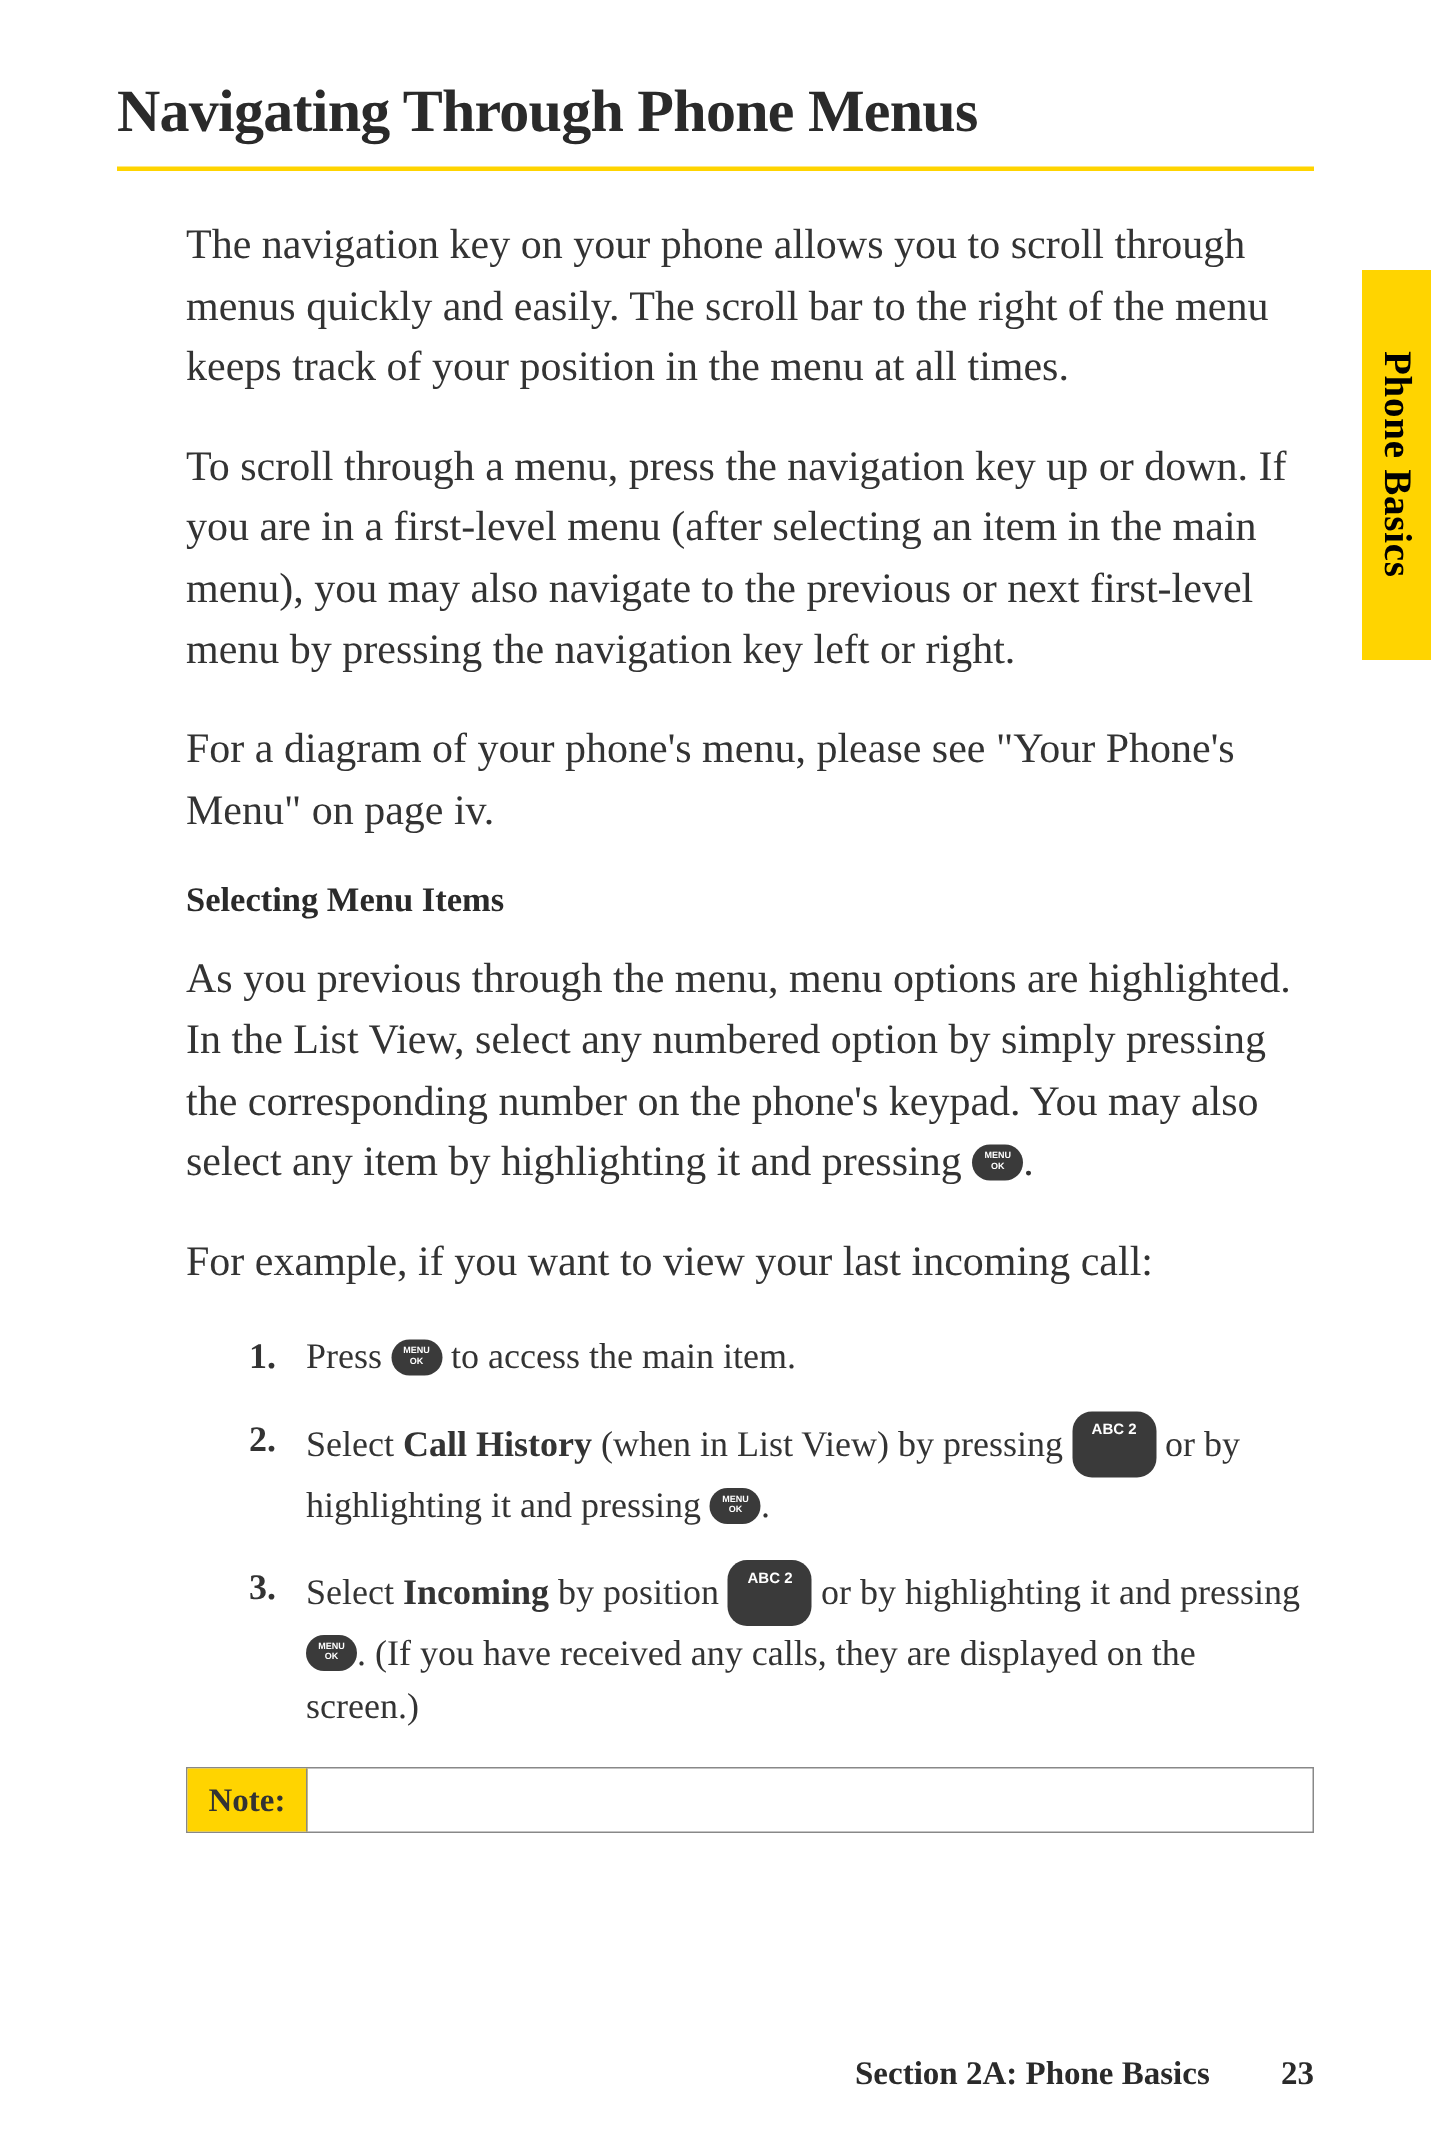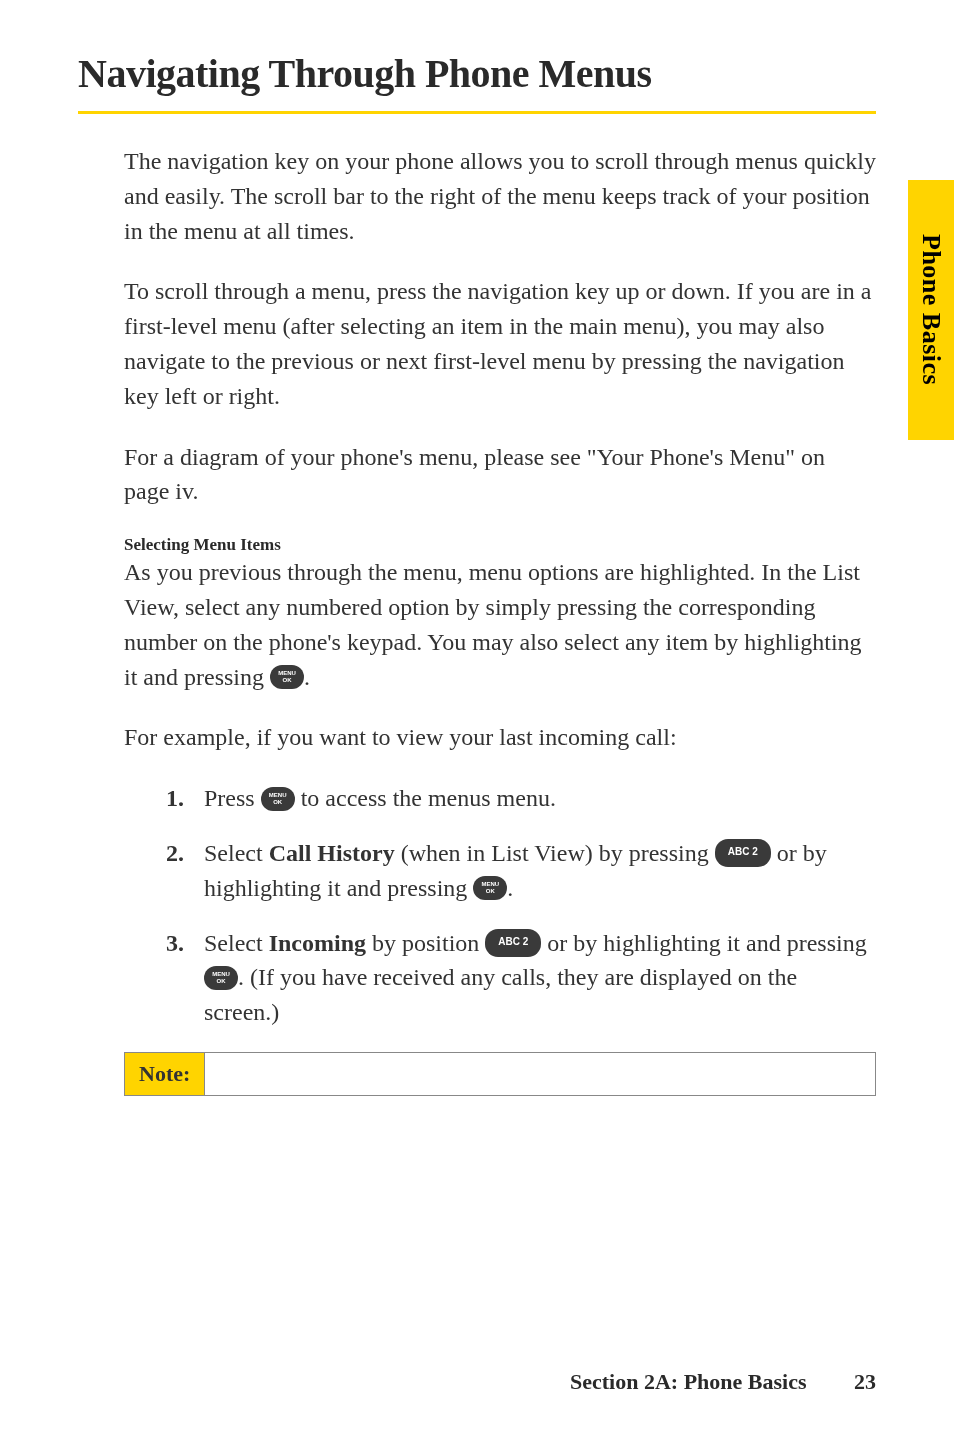--- a/index.html
+++ b/index.html
@@ -18,30 +18,31 @@
       color: #2a2a2a;
       margin-bottom: 14px;
       letter-spacing: -0.5px;
     }
     .title-rule {
       height: 3px;
       background: #ffd400;
       margin-bottom: 30px;
     }
     .body-para {
-      font-size: 24px;
+      font-size: 28px;
       line-height: 1.45;
       margin-left: 46px;
       margin-bottom: 26px;
       color: #333333;
     }
     .section-sub {
-      font-size: 17px;
+      font-size: 23px;
       font-weight: bold;
       margin-left: 46px;
+      margin-bottom: 20px;
       margin-top: 10px;
       color: #2a2a2a;
     }
     .list {
       margin-left: 88px;
       margin-bottom: 22px;
     }
     .list-item {
       display: flex;
       align-items: flex-start;
@@ -76,21 +77,21 @@
       position: absolute;
       left: 50%;
       top: 50%;
       transform: translate(-50%, -50%);
       text-align: center;
       font-weight: bold;
     }
     .abc-pill {
       display: inline-block;
       min-width: 56px;
-      height: 28px;
+      height: 44px;
       background: #3a3a3a;
       border-radius: 13px;
       vertical-align: middle;
       position: relative;
       color: #fff;
       font-size: 10px;
       font-family: Arial, sans-serif;
       text-align: center;
       line-height: 26px;
       font-weight: bold;
@@ -167,21 +168,21 @@
 <p class="body-para">
   <span>As you previous through the menu, menu options are highlighted. In the List View, select any numbered option by simply pressing the corresponding number on the phone's keypad. You may also select any item by highlighting it and pressing </span><span class="menu-pill"></span><span>.</span>
 </p>
 
 <p class="body-para">For example, if you want to view your last incoming call:</p>
 
 <div class="list">
   <div class="list-item">
     <div class="list-num">1.</div>
     <div class="list-text">
-      <span>Press </span><span class="menu-pill"></span><span> to access the menus menu.</span>
+      <span>Press </span><span class="menu-pill"></span><span> to access the main item.</span>
     </div>
   </div>
 
   <div class="list-item">
     <div class="list-num">2.</div>
     <div class="list-text">
       <span>Select </span><b>Call History</b><span> (when in List View) by pressing </span><span class="abc-pill">ABC 2</span><span> or by highlighting it and pressing </span><span class="menu-pill"></span><span>.</span>
     </div>
   </div>
 

